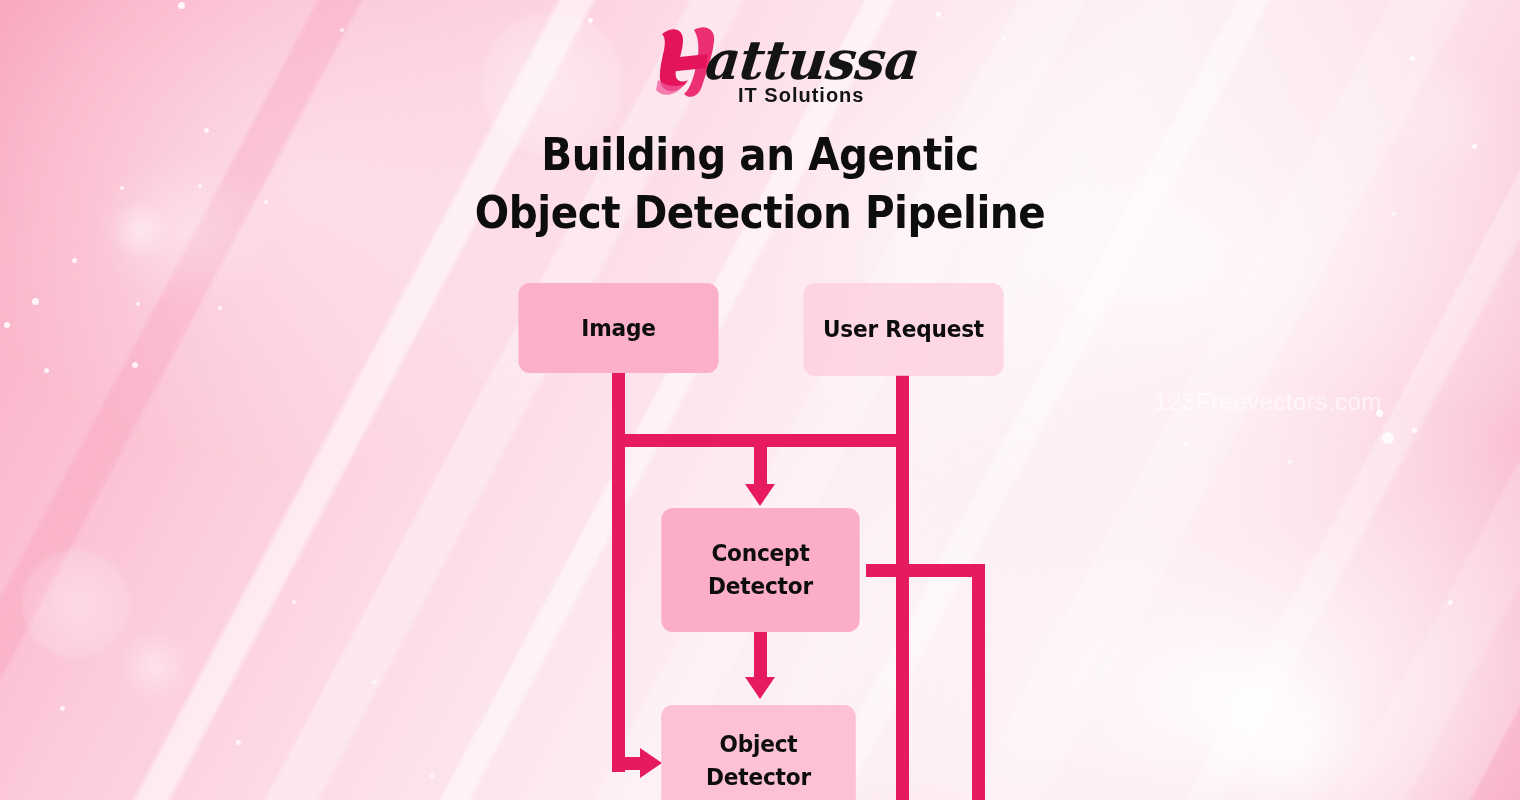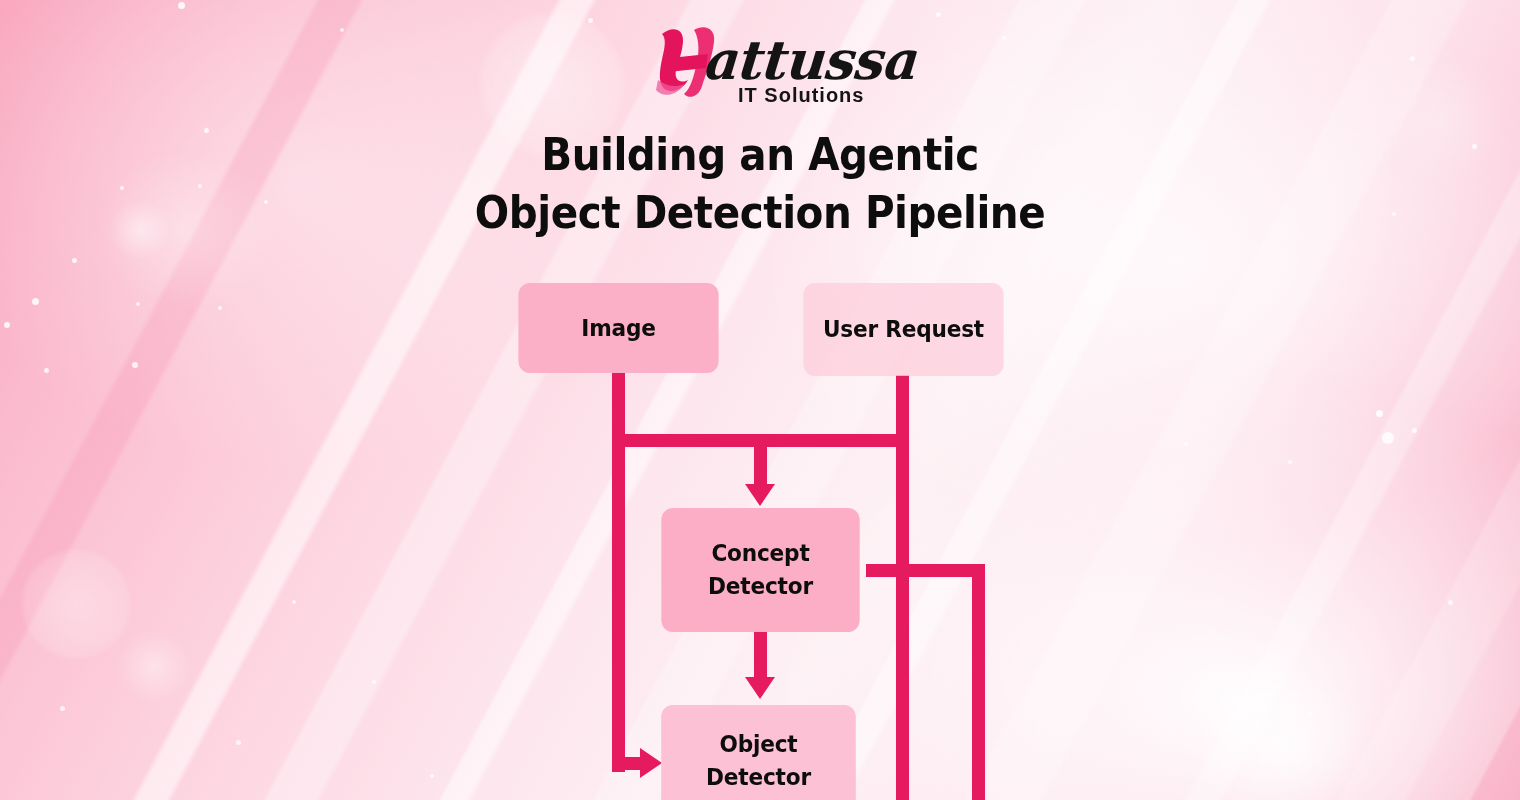--- a/index.html
+++ b/index.html
@@ -212,20 +212,21 @@
   <div class="sparkle" style="left:1184px;top:442px;width:4px;height:4px;opacity:.7;"></div>
   <div class="sparkle" style="left:1288px;top:460px;width:4px;height:4px;opacity:.7;"></div>
   <div class="sparkle" style="left:1448px;top:600px;width:5px;height:5px;opacity:.78;"></div>
   <div class="sparkle" style="left:1308px;top:712px;width:4px;height:4px;opacity:.7;"></div>
   <div class="sparkle" style="left:292px;top:600px;width:4px;height:4px;opacity:.7;"></div>
   <div class="sparkle" style="left:372px;top:680px;width:4px;height:4px;opacity:.7;"></div>
   <div class="sparkle" style="left:236px;top:740px;width:5px;height:5px;opacity:.75;"></div>
   <div class="sparkle" style="left:430px;top:774px;width:4px;height:4px;opacity:.7;"></div>
   <div class="sparkle" style="left:60px;top:706px;width:5px;height:5px;opacity:.78;"></div>
 
+  <div class="watermark">123Freevectors.com</div>
 
   <div class="logo">
     <svg class="logo-mark" width="78" height="80" viewBox="0 0 78 80" aria-hidden="true">
       <path d="M12 10 C22 2, 34 4, 33 18 C32 30, 28 38, 26 46 C24 56, 30 60, 38 56 C33 66, 18 72, 12 62 C7 53, 12 36, 14 26 C16 16, 14 12, 12 10 Z" fill="#e4145c"></path>
       <path d="M44 6 C54 0, 66 4, 64 18 C62 34, 56 50, 52 62 C49 72, 40 76, 34 70 C41 64, 44 52, 47 38 C50 24, 48 12, 44 6 Z" fill="#ec2f72"></path>
       <path d="M20 34 L58 30 L56 44 L18 48 Z" fill="#e4145c"></path>
       <path d="M8 56 C16 62, 26 64, 34 60 C28 72, 12 74, 6 66 Z" fill="#f0589a" opacity="0.75"></path>
     </svg>
     <div class="logo-word">attussa</div>
     <div class="logo-sub">IT Solutions</div>

